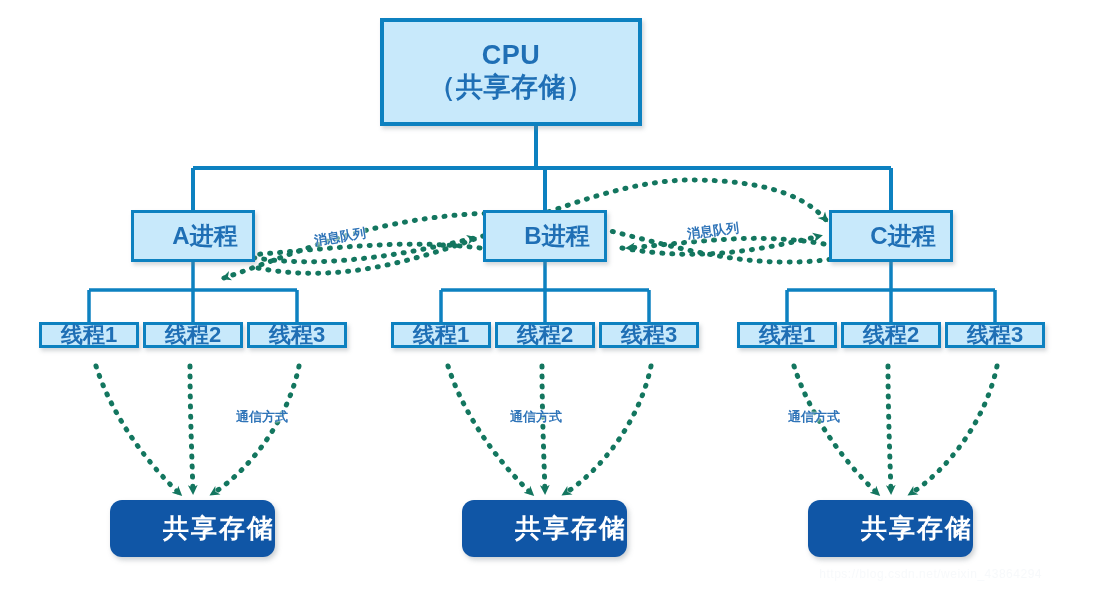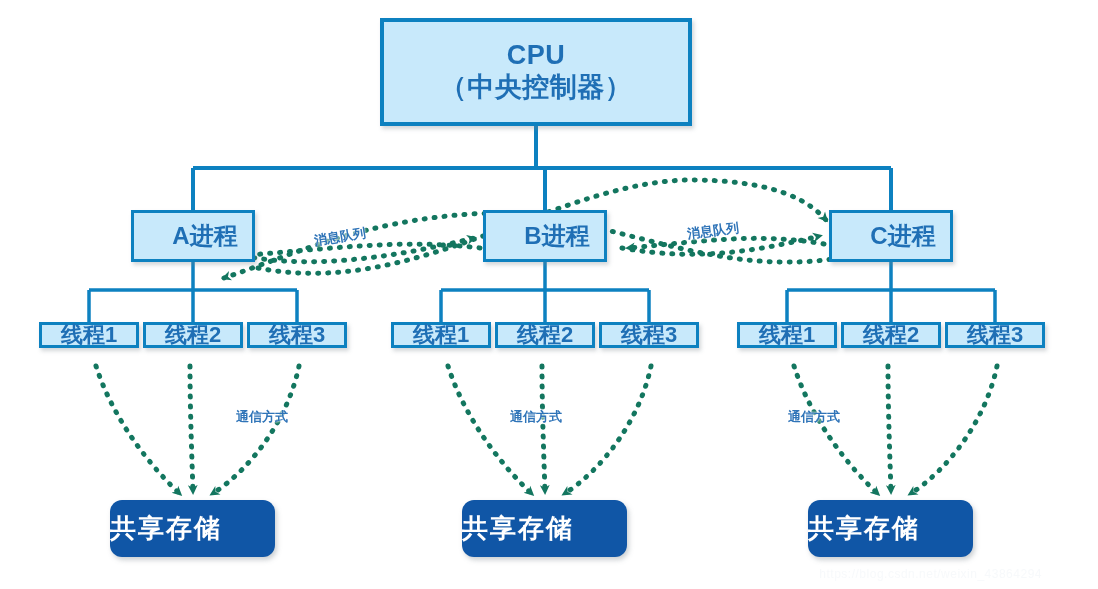--- a/index.html
+++ b/index.html
@@ -35,21 +35,21 @@
     color: #1f6fb5;
     background: #c8e9fb;
     border: 3px solid #0d81c0;
     box-shadow: 2px 3px 4px rgba(120,130,140,0.32);
     line-height: 1.18;
     z-index: 3;
   }
   .node-cpu {
     left: 380px;
     top: 18px;
-    width: 312px;
+    width: 262px;
     height: 108px;
     font-size: 27px;
     font-weight: bold;
     border-width: 4px;
     letter-spacing: 0.5px;
   }
   .node-cpu .l1 { display:block; }
   .node-cpu .l2 { display:block; }
   .node-process {
     width: 124px;
@@ -76,21 +76,21 @@
     width: 165px;
     height: 57px;
     top: 500px;
     border-radius: 12px;
     background: #1056a6;
     color: #ffffff;
     font-size: 26px;
     font-weight: bold;
     display: flex;
     align-items: center;
-    justify-content: flex-start;
+    justify-content: flex-end;
     letter-spacing: 2px;
     box-shadow: 2px 3px 5px rgba(110,120,130,0.35);
     z-index: 3;
   }
   .s1 { left: 110px; }
   .s2 { left: 462px; }
   .s3 { left: 808px; }
   .edge-label {
     position: absolute;
     color: #2f74b8;
@@ -202,21 +202,21 @@
 
       <path d="M794,366 C810,416 844,462 878,494" marker-end="url(#ar)"></path>
       <path d="M888,366 C888,412 890,460 891,492" marker-end="url(#ar)"></path>
       <path d="M997,366 C986,420 948,470 910,494" marker-end="url(#ar)"></path>
     </g>
   </svg>
 
   <div class="node node-cpu">
     <div>
       <span class="l1">CPU</span>
-      <span class="l2">（中央控制器）</span>
+      <span class="l2">（共享存储）</span>
     </div>
   </div>
 
   <div class="node node-process p-a">
     <span>A进程</span>
   </div>
   <div class="node node-process p-c">
     <span>C进程</span>
   </div>
   <div class="node node-process p-b">

